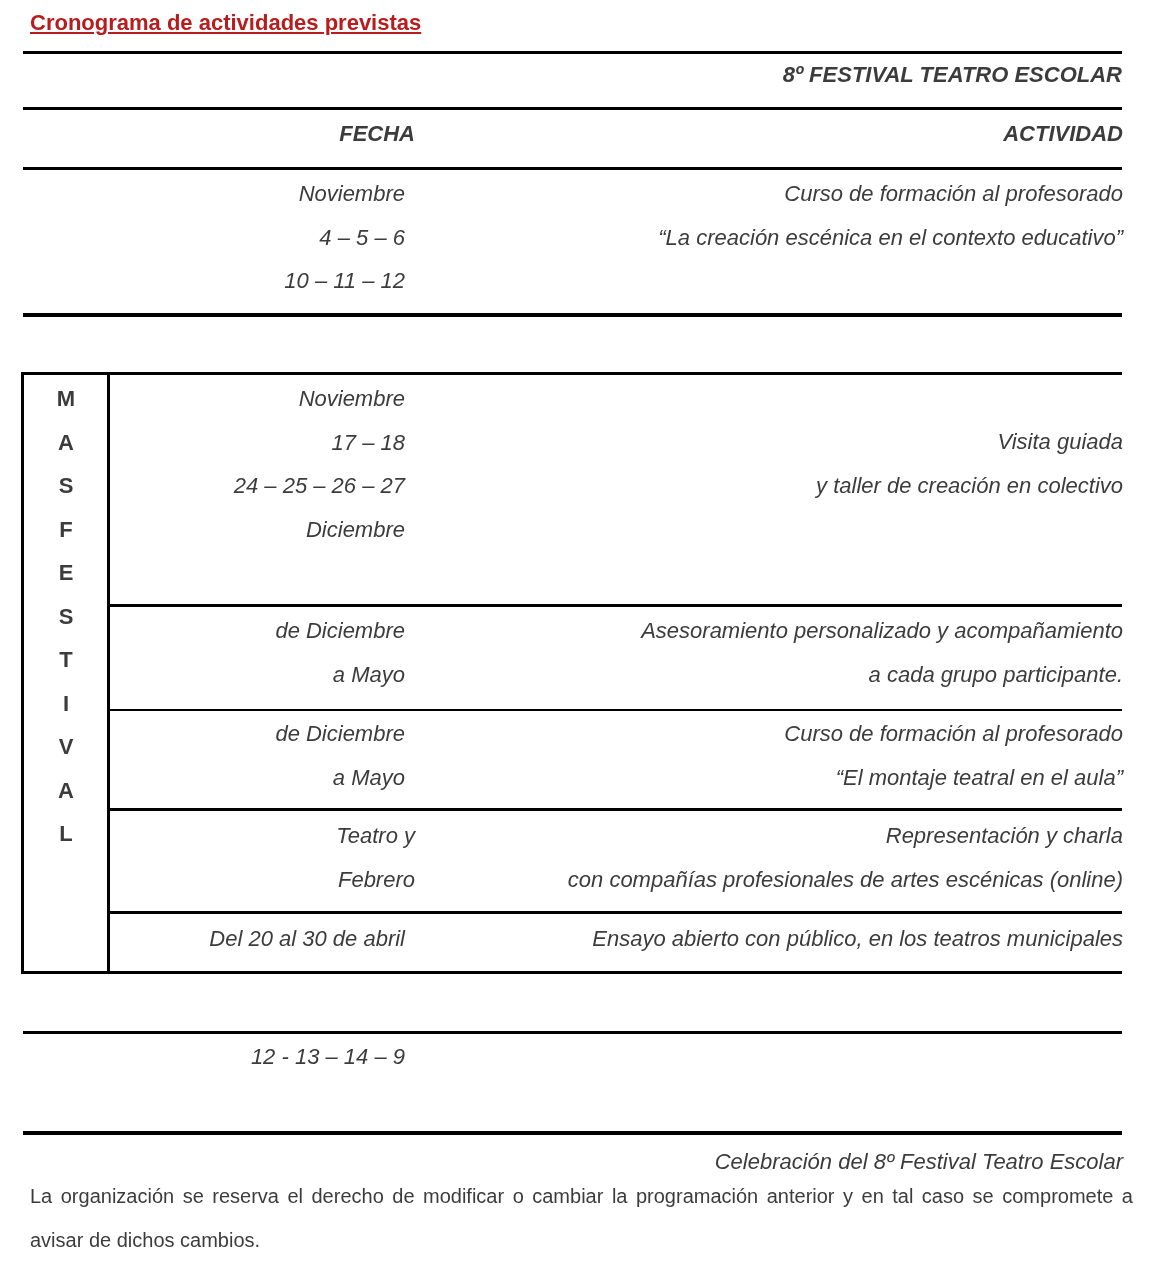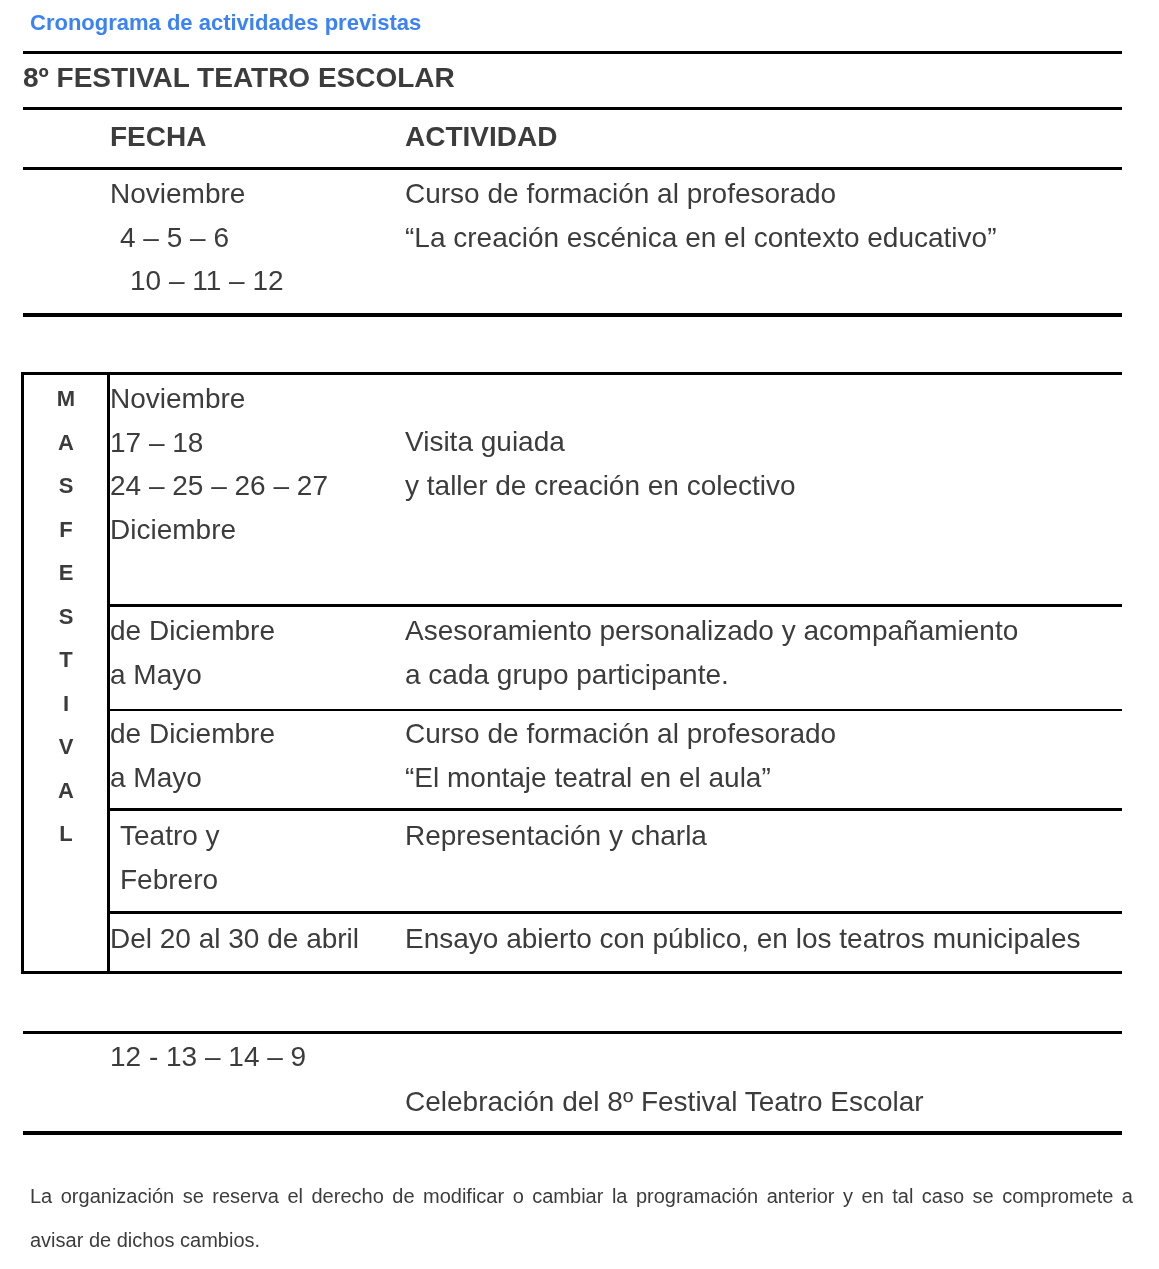--- a/index.html
+++ b/index.html
@@ -1,23 +1,23 @@
 <!DOCTYPE html>
 <html><head>
 <meta charset="utf-8">
 <style>
   html, body { margin:0; padding:0; background:#fff; }
   body { width:1159px; height:1269px; position:relative; font-family:"Liberation Sans", sans-serif; color:#3c3c3c; }
   .abs { position:absolute; }
-  .title { left:30px; top:10px; font-size:22px; font-weight:bold; color:#3b82f6; }
+  .title { left:30px; top:10px; font-size:22px; font-weight:bold; color:#b91c1c;text-decoration:underline; }
   .hline { position:absolute; left:23px; width:1099px; background:#000; }
   .t2 { height:2px; }
   .t3 { height:3px; }
   .t4 { height:4px; }
-  .txt { position:absolute; font-size:28px; text-align:left; white-space:nowrap; }
+  .txt { position:absolute; font-size:22px; text-align:right; white-space:nowrap;font-style:italic; }
   .bold { font-weight:bold; }
   .date { left:110px; width:295px; }
   .act { left:405px; width:718px; }
   .line { height:43.5px; line-height:43.5px; }
   .vline { position:absolute; background:#000; width:3px; }
   .vert { position:absolute; left:23px; width:86px; text-align:center; font-weight:bold; font-size:22px; }
   .vert div { height:43.5px; line-height:43.5px; }
   .note { position:absolute; left:30px; width:1103px; top:1175px; font-size:20px; line-height:43.5px; text-align:justify; }
 </style>
 </head>
@@ -93,32 +93,33 @@
   <div class="line">“El montaje teatral en el aula”</div>
 </div>
 <div class="hline t3" style="top:808px; left:108px; width:1014px;"></div>
 
 <div class="txt date" style="top:814px; left:120px;">
   <div class="line">Teatro y</div>
   <div class="line">Febrero</div>
 </div>
 <div class="txt act" style="top:814px;">
   <div class="line">Representación y charla</div>
+  <div class="line">con compañías profesionales de artes escénicas (online)</div>
 </div>
 <div class="hline t3" style="top:911px; left:108px; width:1014px;"></div>
 
 <div class="txt date" style="top:917px;">
   <div class="line">Del 20 al 30 de abril</div>
 </div>
 <div class="txt act" style="top:917px;">
   <div class="line">Ensayo abierto con público, en los teatros municipales</div>
 </div>
 
 <div class="hline t3" style="top:1031px"></div>
 <div class="txt date" style="top:1035px;">
   <div class="line">12  - 13 – 14 – 9</div>
 </div>
-<div class="txt act" style="top:1080px;">
+<div class="txt act" style="top:1140px;">
   <div class="line">Celebración del 8º Festival Teatro Escolar</div>
 </div>
 <div class="hline t4" style="top:1131px"></div>
 
 <div class="note">La organización se reserva el derecho de modificar o cambiar la programación anterior y en tal caso se compromete a avisar de dichos cambios.</div>
 
 </body></html>

